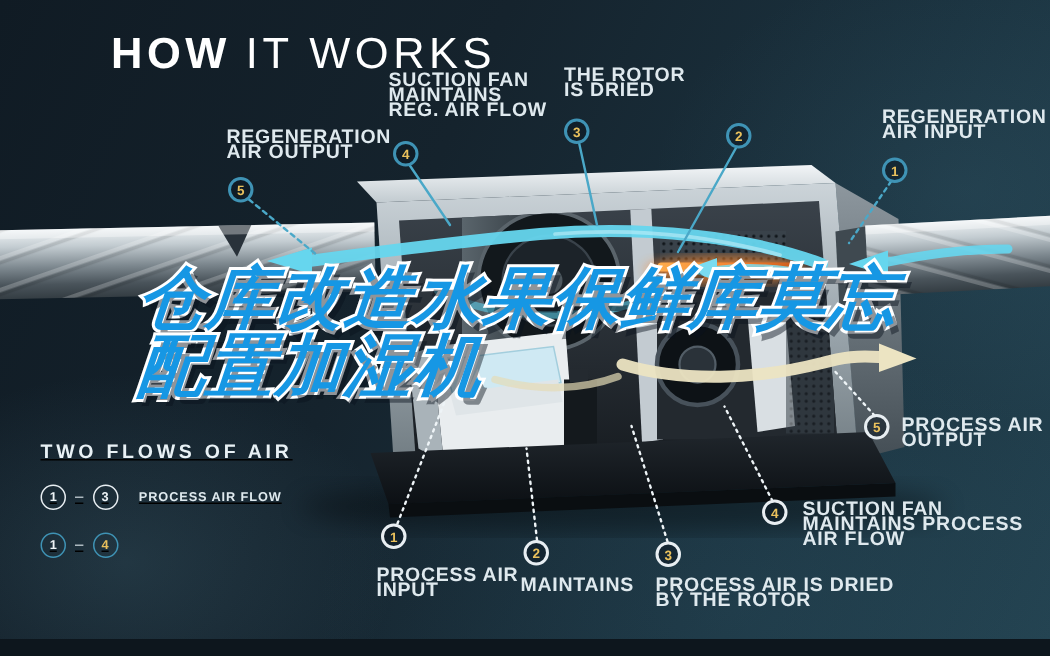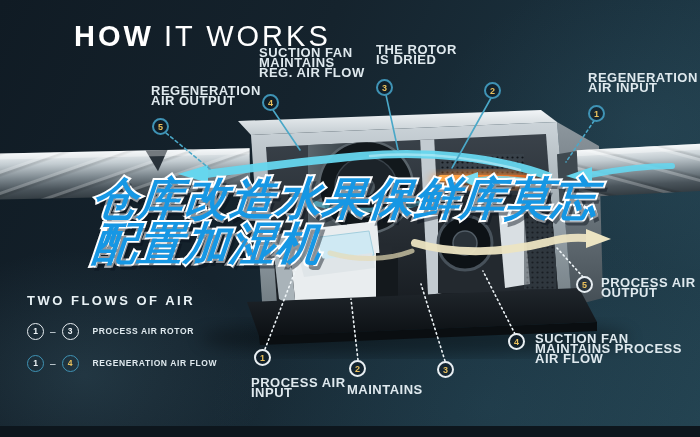--- a/index.html
+++ b/index.html
@@ -33,21 +33,21 @@
   
   .cn{
     position:absolute;z-index:6;color:#1697e4;font-weight:800;font-style:italic;
     font-size:45px;line-height:46px;letter-spacing:1px;white-space:nowrap;
     transform:skewX(-5deg);
     -webkit-text-stroke:4px #ffffff;paint-order:stroke fill;
     text-shadow:4px 5px 0 rgba(8,18,28,.45);
     font-family:"DejaVu Sans","Liberation Sans",sans-serif;
   }
   
-  .legend{position:absolute;left:27px;top:293px;z-index:10;}
+  .legend{position:absolute;left:27px;top:293px;z-index:10;text-decoration:underline;}
   .legend-heading{color:#e8f1f5;font-size:13px;font-weight:600;letter-spacing:2.5px;white-space:nowrap;}
   .legend-row{display:flex;align-items:center;margin-top:14px;height:18px;}
   .lcirc{
     width:17px;height:17px;border-radius:50%;box-sizing:border-box;flex:0 0 auto;
     display:flex;align-items:center;justify-content:center;
     font-size:8.5px;font-weight:700;color:#eef4f7;
   }
   .lcirc.white{border:1.5px solid #e8eef2;}
   .lcirc.teal{border:1.5px solid #3f93b5;}
   .lcirc.yellow-num{color:#e9c05c;}
@@ -244,43 +244,44 @@
   <div class="clabel" style="left:259px;top:48px;">SUCTION FAN
 MAINTAINS
 REG. AIR FLOW</div>
   <div class="clabel" style="left:376px;top:45px;">THE ROTOR
 IS DRIED</div>
   <div class="clabel" style="left:588px;top:73px;">REGENERATION
 AIR INPUT</div>
   <div class="clabel" style="left:251px;top:378px;">PROCESS AIR
 INPUT</div>
   <div class="clabel" style="left:347px;top:385px;">MAINTAINS</div>
+  <div class="clabel" style="left:437px;top:385px;">PROCESS AIR IS DRIED
+BY THE ROTOR</div>
   <div class="clabel" style="left:535px;top:334px;">SUCTION FAN
 MAINTAINS PROCESS
 AIR FLOW</div>
   <div class="clabel" style="left:601px;top:278px;">PROCESS AIR
 OUTPUT</div>
 
   <div class="legend">
     <div class="legend-heading">TWO FLOWS OF AIR</div>
     <div class="legend-row">
       <span class="lcirc white">
           <span>1</span>
         </span>
       <span class="lsep">–</span>
       <span class="lcirc white">
           <span>3</span>
         </span>
-      <span class="llabel">PROCESS AIR ROTOR</span>
+      <span class="llabel">PROCESS AIR FLOW</span>
     </div>
     <div class="legend-row">
       <span class="lcirc teal">
           <span>1</span>
         </span>
       <span class="lsep">–</span>
       <span class="lcirc teal yellow-num">
           <span>4</span>
         </span>
-      <span class="llabel">REGENERATION AIR FLOW</span>
     </div>
   </div>
 
 </div>
 
 </body></html>

